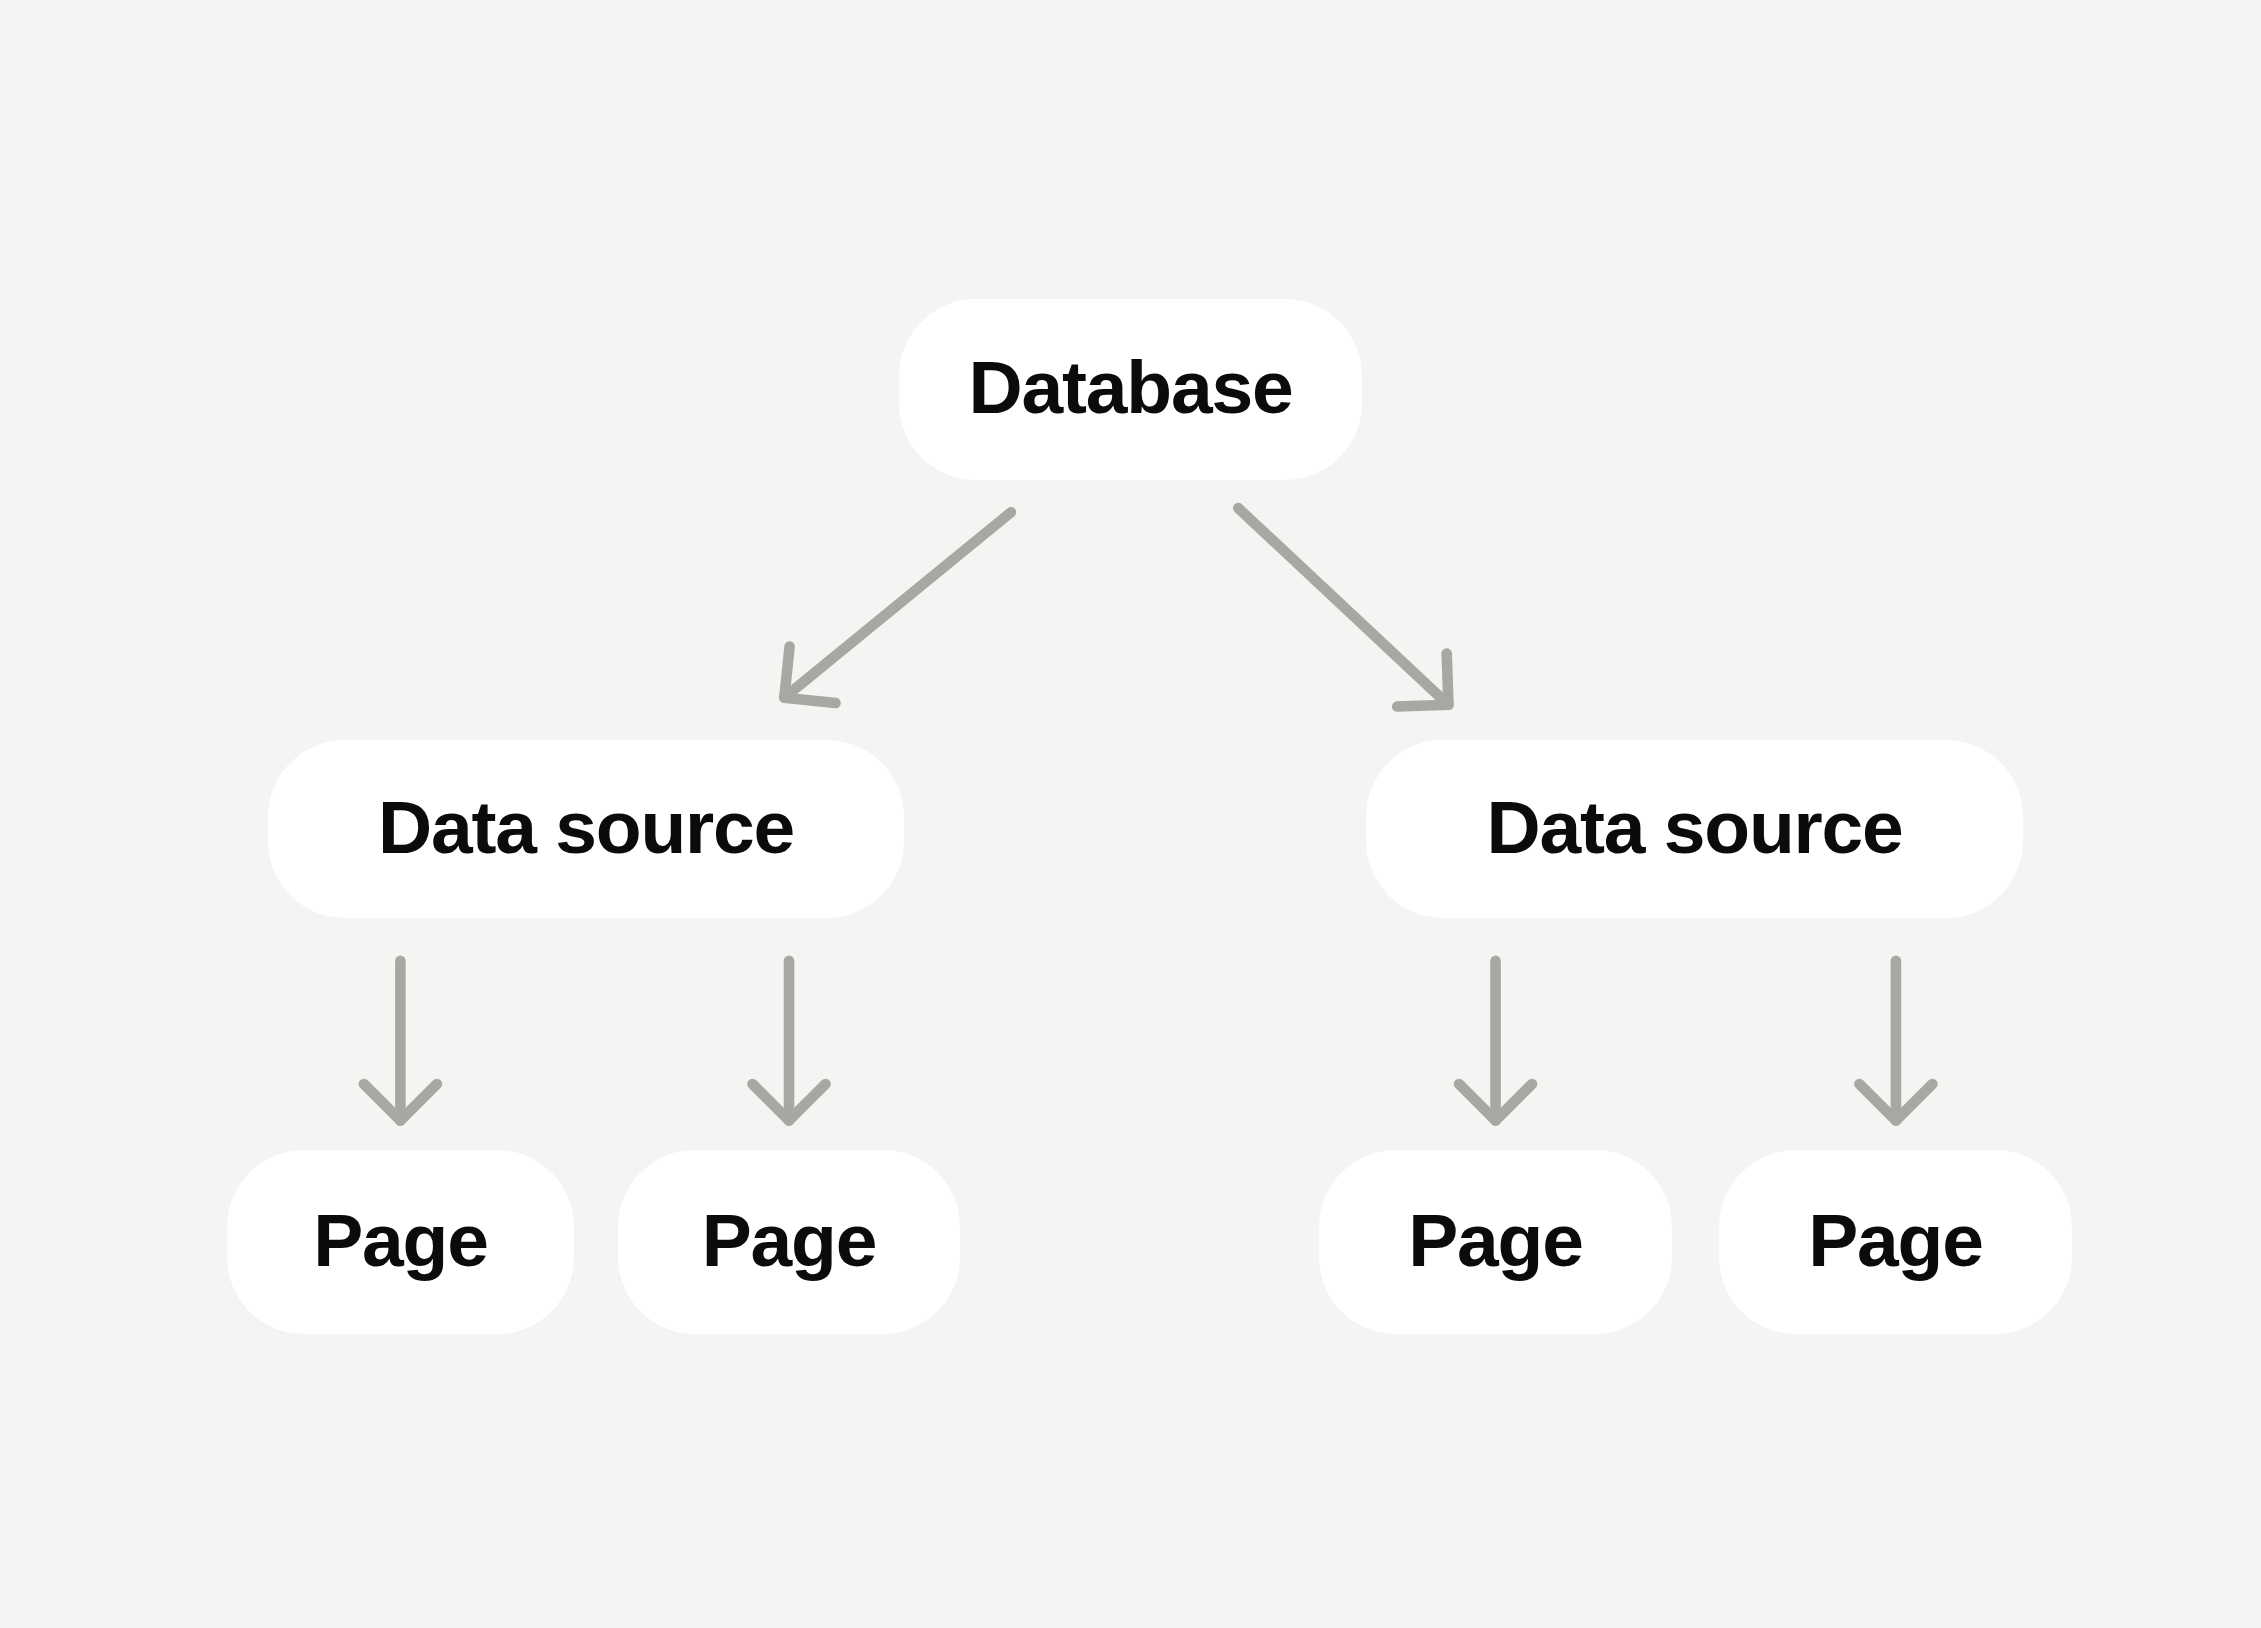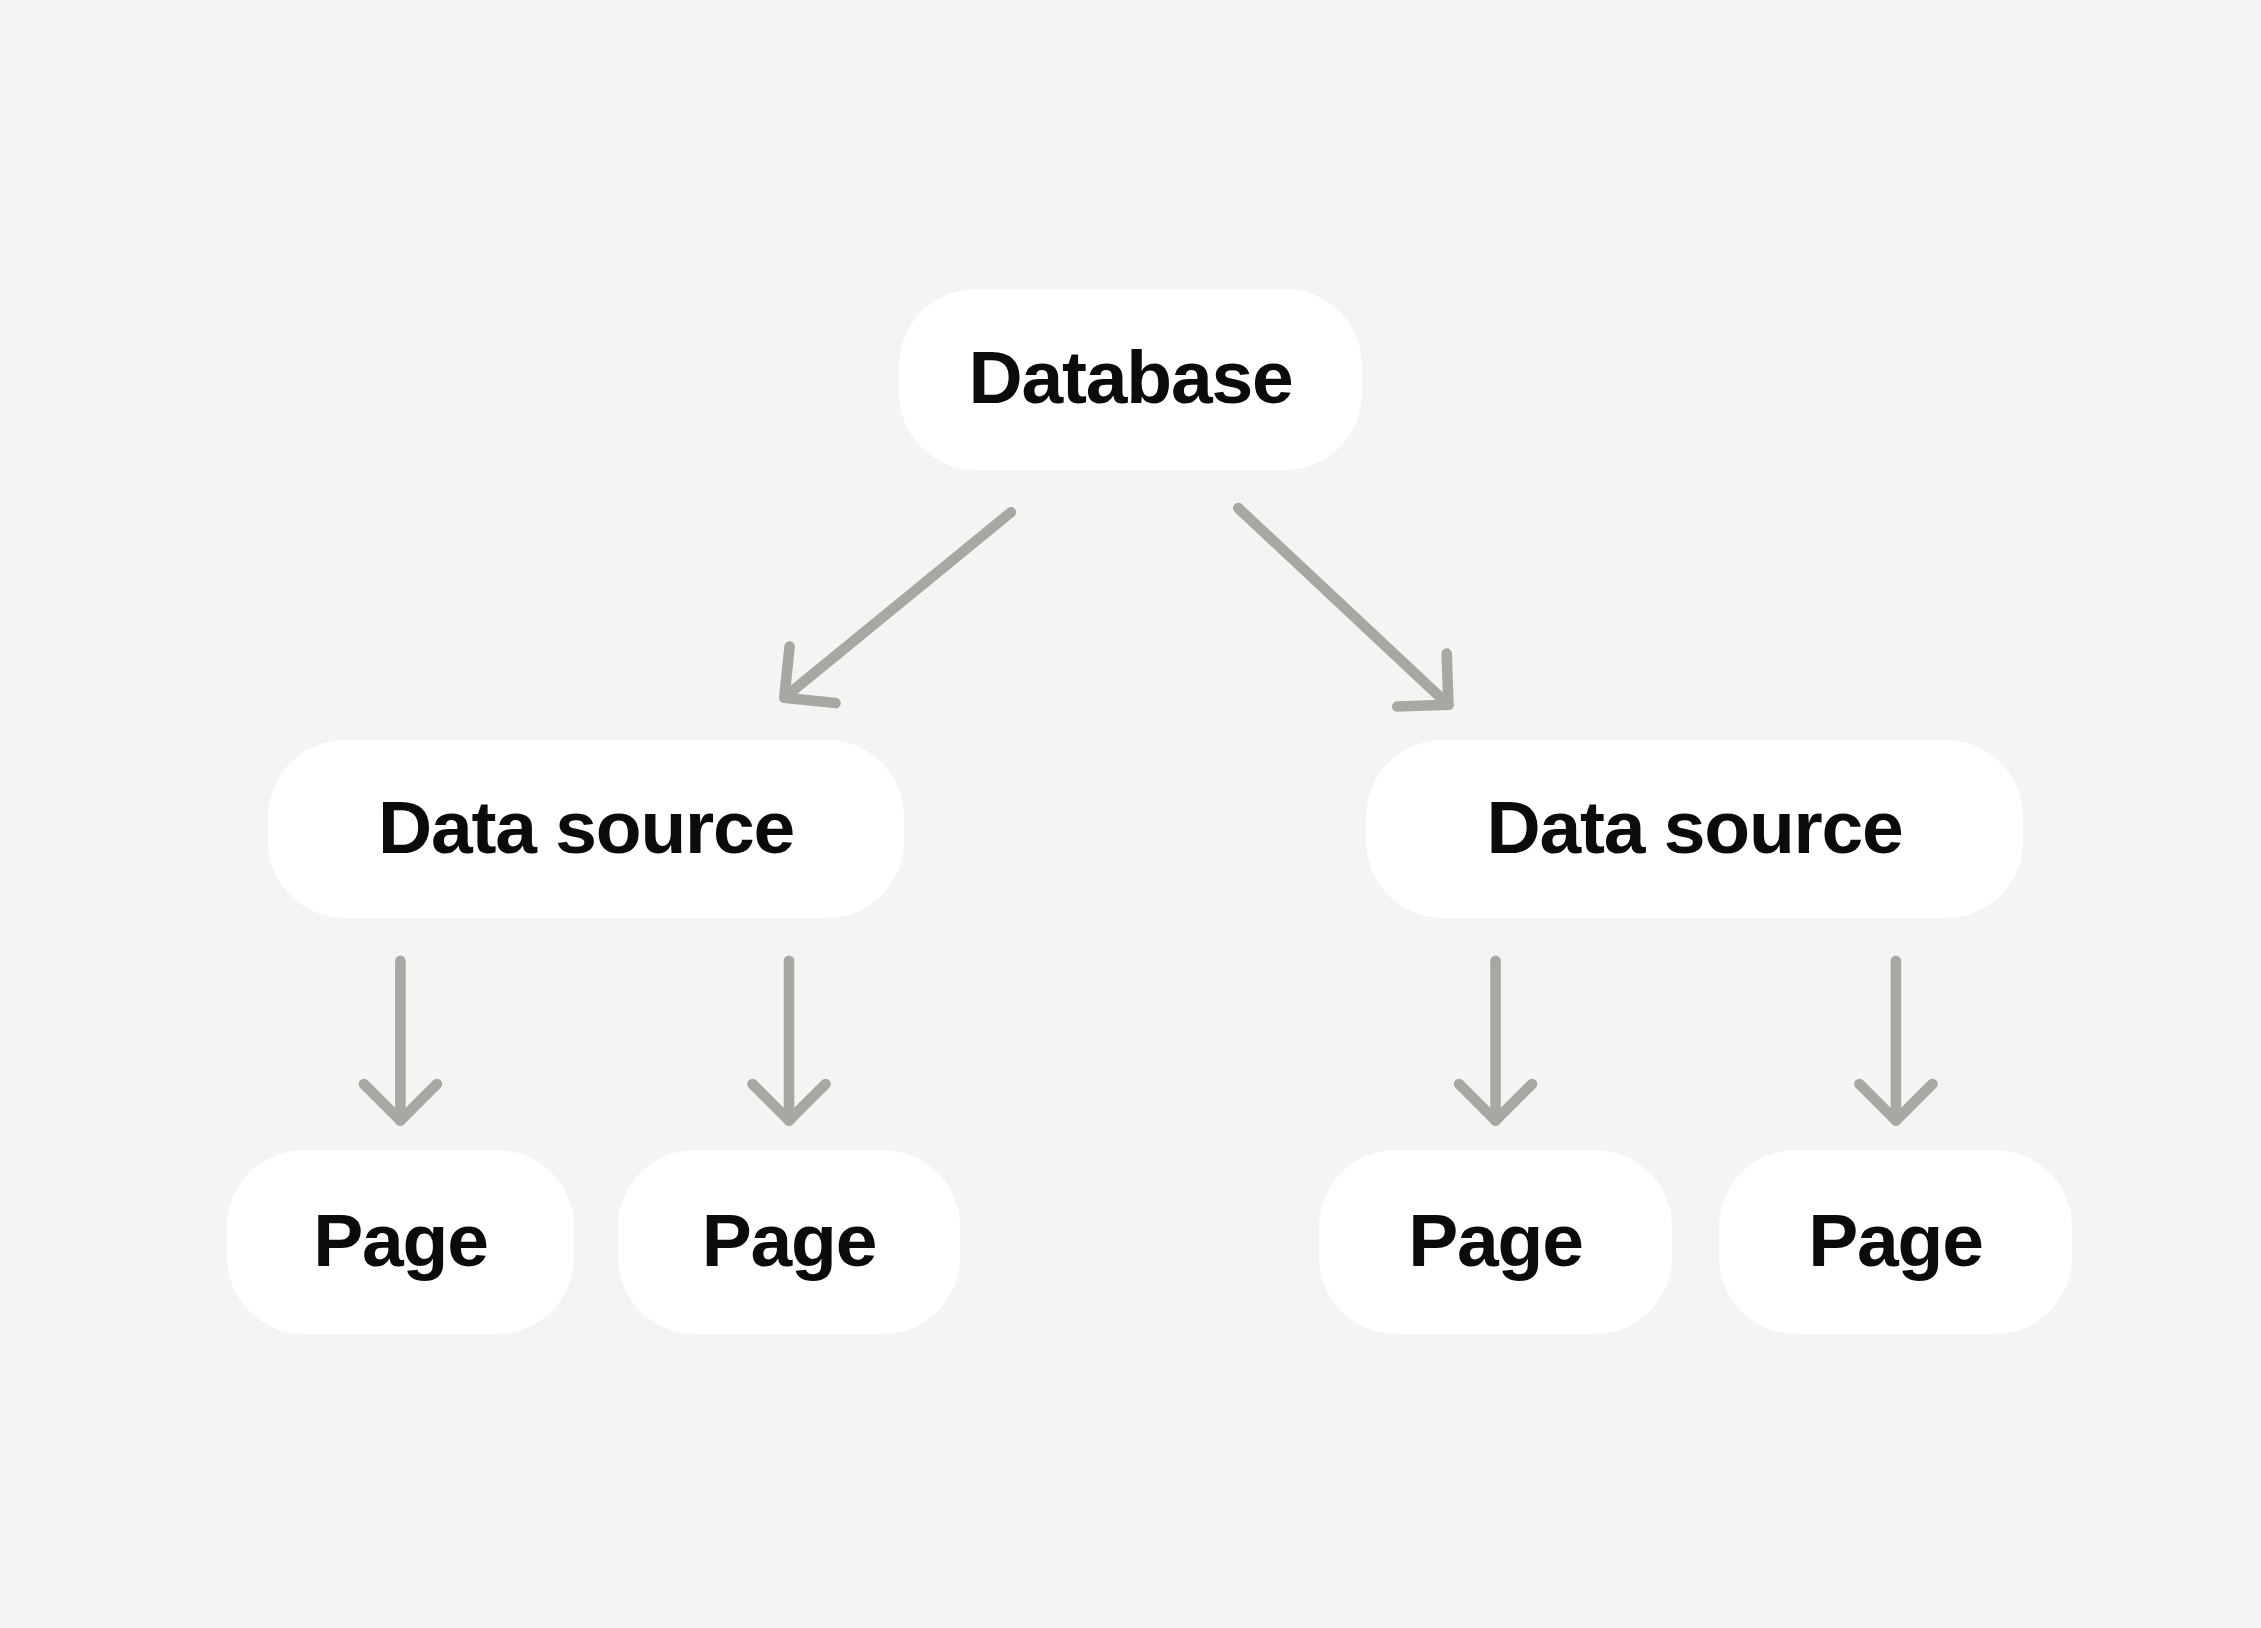--- a/index.html
+++ b/index.html
@@ -39,21 +39,21 @@
   }
   .node-label {
     color: var(--node-text, #0B0B0B);
     font-size: 75px;
     font-weight: bold;
     letter-spacing: -1.2px;
     white-space: nowrap;
     line-height: 1;
     padding-bottom: 3.5px;
   }
-  #node-database        { left: 899px; top:  289px; width:  463px; height: 181px; }
+  #node-database        { left: 899px; top:  299px; width:  463px; height: 181px; }
   #node-datasource-left { left:  268px; top: 740px; width: 636px; height: 178px; }
   #node-datasource-right{ left: 1366px; top: 740px; width: 657px; height: 178px; }
   #node-page-1          { left:  227px; top: 1150px; width:  347px; height: 184px; }
   #node-page-2          { left: 618px; top: 1150px; width:  342px; height: 184px; }
   #node-page-3          { left: 1319px; top: 1150px; width:  353px; height: 184px; }
   #node-page-4          { left: 1719px; top: 1150px; width:  353px; height: 184px; }
 </style>
 </head>
 <body>
 

